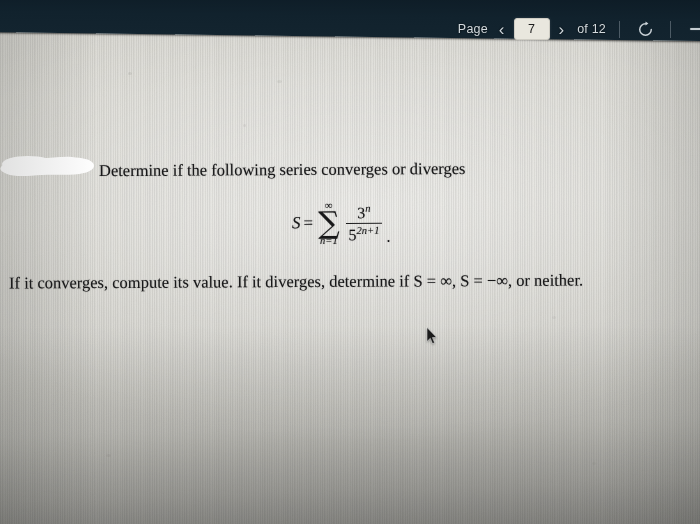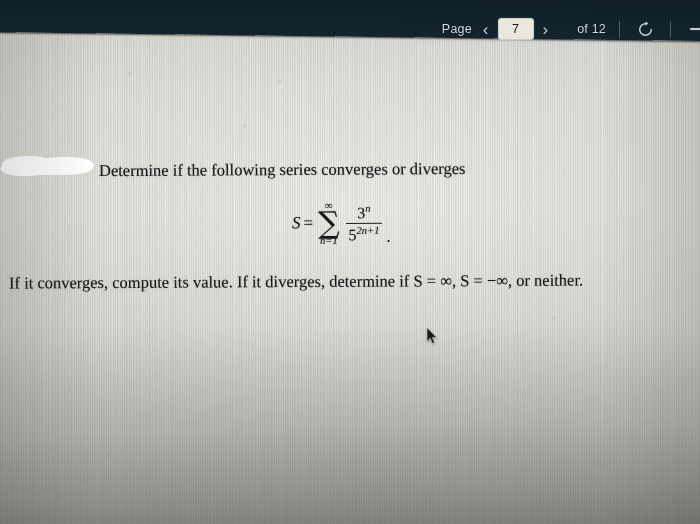--- a/index.html
+++ b/index.html
@@ -138,21 +138,21 @@
   .tb-icon-btn svg { display: block; }
   #minus-icon {
     display: inline-block;
     width: 13px;
     height: 2.5px;
     background: #c4ccd1;
     border-radius: 1px;
     box-shadow: 0 0 2px rgba(255,255,255,0.2);
   }
   .sp-pg { margin-right: 2px; }
-  .sp-of { margin-left: 20px; }
+  .sp-of { margin-left: 4px; }
 
   
   #doc {
     position: absolute;
     inset: 0;
     pointer-events: none;
   }
   .doc-text {
     position: absolute;
     font-family: "Liberation Serif", serif;

